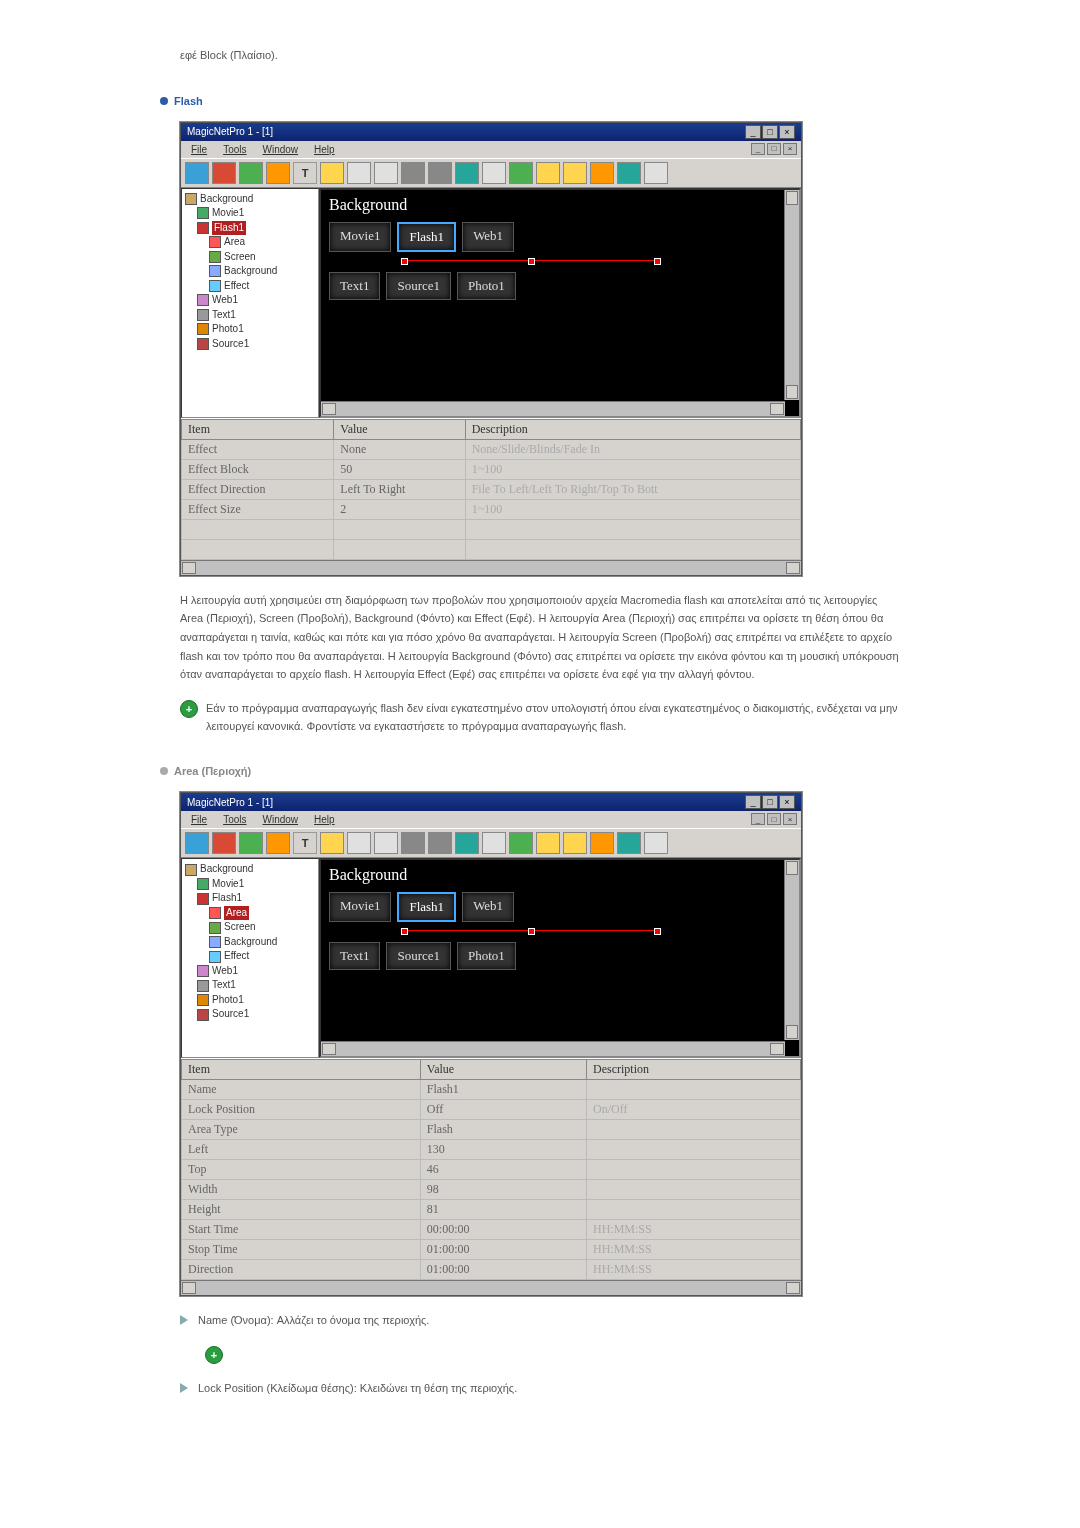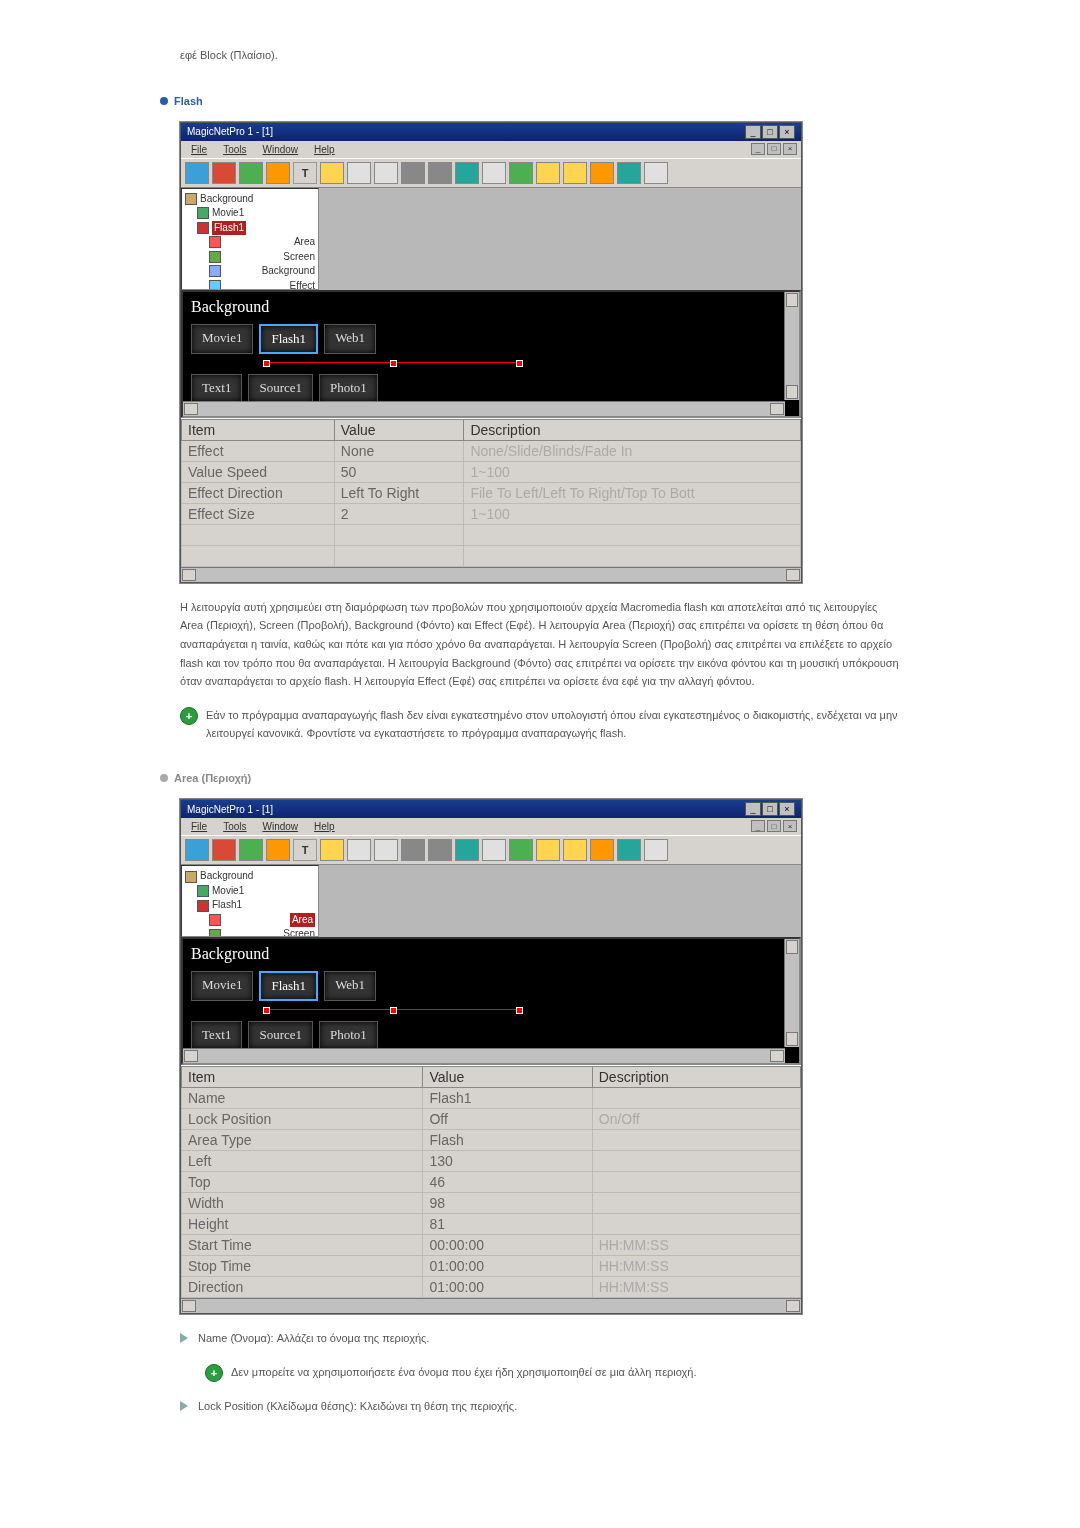--- a/index.html
+++ b/index.html
@@ -22,25 +22,25 @@
 .tbtn { width:22px; height:20px; border:1px solid #888; display:flex; align-items:center; justify-content:center; font-size:11px;}
 .tbtn.red { background:#d94a34;}
 .tbtn.green { background:#4caf50;}
 .tbtn.orange { background:#ff9800;}
 .tbtn.blue { background:#3aa0d8;}
 .tbtn.teal { background:#26a69a;}
 .tbtn.yellow { background:#ffd54f;}
 .tbtn.gray { background:#e0e0e0;}
 .tbtn.dark { background:#888;}
 .tbtn.txt { background:#d6d3ce; color:#333; font-weight:bold; border:1px solid #999;}
-.work { display:flex; height:230px;flex-direction:column;}
+.work { display:flex; height:230px;}
 .tree { width:130px; background:#fff; border:1px inset #888; font-size:10px; padding:3px; overflow:hidden; line-height:1.45;}
 .tree-item { display:flex; align-items:center; gap:3px; white-space:nowrap;}
 .tree-item.lv1 { padding-left:12px;}
-.tree-item.lv2 { padding-left:24px;justify-content:space-between;}
+.tree-item.lv2 { padding-left:24px;}
 .ticon { width:10px; height:10px; display:inline-block; border:1px solid #555;}
 .ticon.folder { background:#c9a86a;}
 .ticon.movie { background:#4a6;}
 .ticon.flash { background:#c33;}
 .ticon.area { background:#f55;}
 .ticon.screen { background:#6a4;}
 .ticon.bg { background:#8af;}
 .ticon.effect { background:#6cf;}
 .ticon.voice { background:#c8c;}
 .ticon.text { background:#999;}
@@ -56,21 +56,21 @@
 .canvas-scroll-h::before { left:1px;} .canvas-scroll-h::after { right:1px;}
 .canvas-title { color:#fff; font-size:16px; font-family:Georgia,serif; margin-bottom:8px;}
 .canvas-row { display:flex; gap:6px; margin-bottom:8px;}
 .tab-btn { background:#333; color:#ddd; border:1px solid #555; padding:5px 10px; font-size:13px; font-family:Georgia,serif; box-shadow:inset 0 0 6px #000;}
 .tab-btn.flash-sel { border:2px solid #4af; color:#fff;}
 .handle-bar { position:absolute; left:80px; top:70px; width:260px; border-top:1px solid #f00; height:6px;}
 .handle-bar::before,.handle-bar::after{content:"";position:absolute;top:-3px;width:5px;height:5px;background:#f00;border:1px solid #fff;}
 .handle-bar::before{left:0;} .handle-bar::after{right:0;}
 .handle-bar .mid{position:absolute;left:50%;top:-3px;width:5px;height:5px;background:#f00;border:1px solid #fff;margin-left:-3px;}
 .props { background:#d6d3ce; border-top:1px solid #fff;}
-.props table { width:100%; border-collapse:collapse; font-size:14px;}
+.props table { width:100%; border-collapse:collapse; font-size:12px;font-family:Liberation Serif, serif;}
 .props th { background:#d6d3ce; text-align:left; padding:2px 6px; border:1px solid #888; font-weight:normal;}
 .props td { padding:2px 6px; border:1px solid #bbb; color:#666;}
 .props td.desc { color:#aaa;}
 .props-scroll { height:14px; background:#c0c0c0; border-top:1px solid #777; position:relative;}
 .props-scroll::before,.props-scroll::after{content:"";position:absolute;top:1px;bottom:1px;width:12px;background:#d6d3ce;border:1px solid #777;}
 .props-scroll::before{left:1px;} .props-scroll::after{right:1px;}
 .note { display:flex; gap:8px; margin:16px 0 16px 20px; align-items:flex-start;}
 .note-icon { width:16px; height:16px; flex:0 0 16px; border-radius:50%; display:flex; align-items:center; justify-content:center; color:#fff; font-size:11px; font-weight:bold;}
 .note-icon.plus { background:#2a9d3f; border:1px solid #1a6d29;}
 .note-text { color:#555; line-height:1.6;}
@@ -203,21 +203,21 @@
           <th>Item</th>
           <th>Value</th>
           <th>Description</th>
         </tr>
         <tr>
               <td>Effect</td>
               <td>None</td>
               <td class="desc">None/Slide/Blinds/Fade In</td>
             </tr>
         <tr>
-              <td>Value Speed</td>
+              <td>Effect Block</td>
               <td>50</td>
               <td class="desc">1~100</td>
             </tr>
         <tr>
               <td>Effect Direction</td>
               <td>Left To Right</td>
               <td class="desc">File To Left/Left To Right/Top To Bott</td>
             </tr>
         <tr>
               <td>Effect Size</td>
@@ -425,21 +425,20 @@
   <div class="list-item">
     <span class="list-chevron">
         <svg width="10" height="10">
           <path d="M0 0 L8 5 L0 10 Z" fill="#8aa"></path>
         </svg>
       </span>
     <span class="section-text">Name (Όνομα): Αλλάζει το όνομα της περιοχής.</span>
   </div>
   <div class="note" style="margin-left:45px;">
     <div class="note-icon plus">+</div>
-    <div class="note-text">Δεν μπορείτε να χρησιμοποιήσετε ένα όνομα που έχει ήδη χρησιμοποιηθεί σε μια άλλη περιοχή.</div>
   </div>
   <div class="list-item">
     <span class="list-chevron">
         <svg width="10" height="10">
           <path d="M0 0 L8 5 L0 10 Z" fill="#8aa"></path>
         </svg>
       </span>
     <span class="section-text">Lock Position (Κλείδωμα θέσης): Κλειδώνει τη θέση της περιοχής.</span>
   </div>
 </div>

